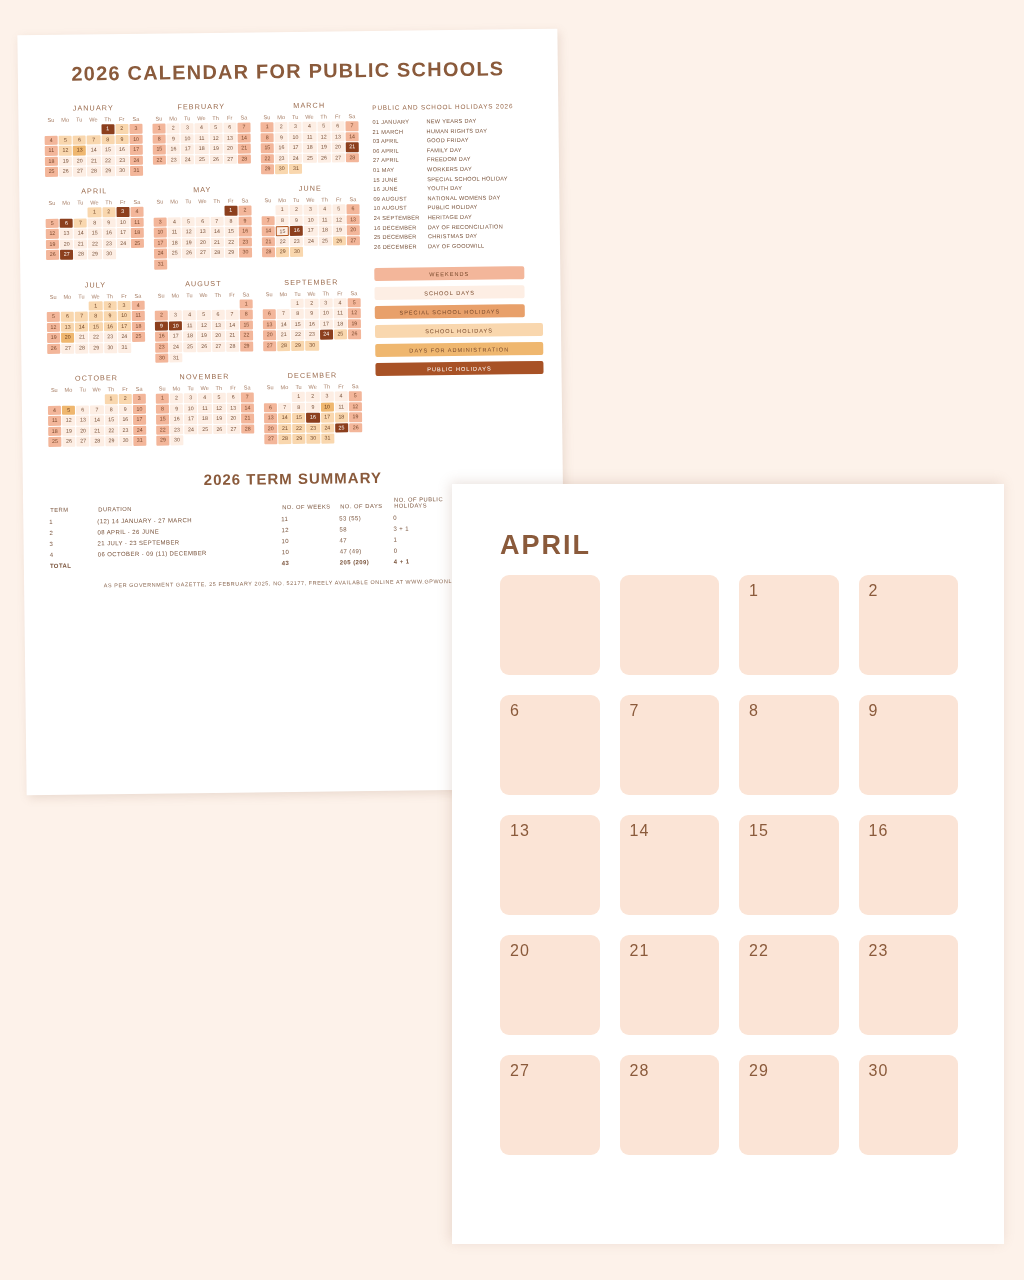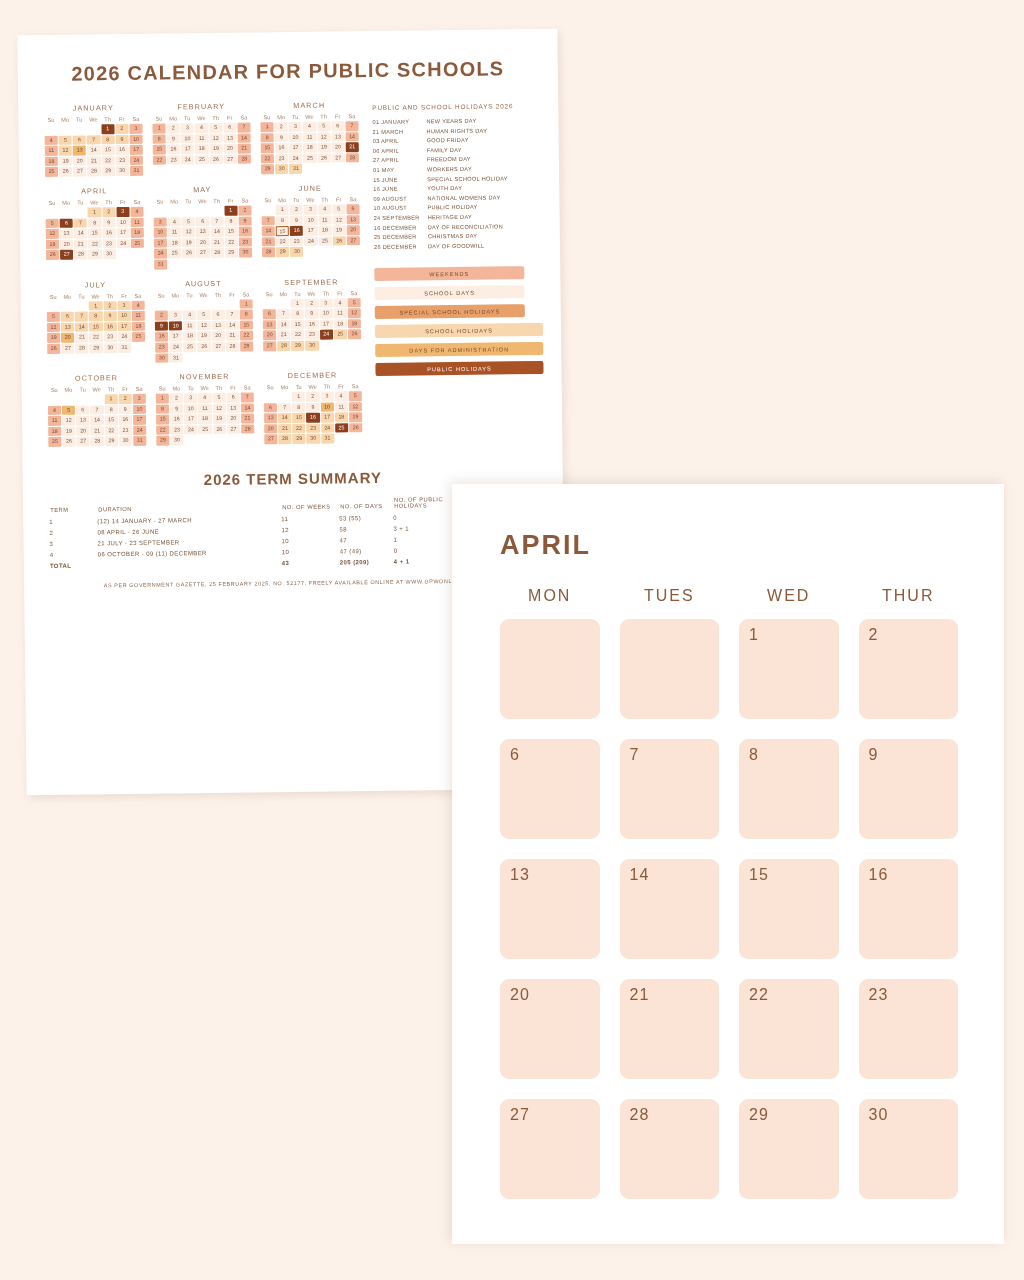--- a/index.html
+++ b/index.html
@@ -841,26 +841,20 @@
           </tr>
         </tbody>
     </table>
 
     <div class="footnote">AS PER GOVERNMENT GAZETTE, 25 FEBRUARY 2025, NO. 52177, FREELY AVAILABLE ONLINE AT WWW.GPWONLINE.CO.ZA</div>
   </div>
 </div>
 
 <div id="month-sheet">
   <div class="month-title">APRIL</div>
-  <div class="weekdays" id="weekday-row">
-      <div>MON</div>
-      <div>TUES</div>
-      <div>WED</div>
-      <div>THUR</div>
-    </div>
   <div class="daygrid" id="day-grid">
       <div class="daybox empty">
         <span></span>
       </div>
       <div class="daybox empty">
         <span></span>
       </div>
       <div class="daybox">
         <span>1</span>
       </div>

